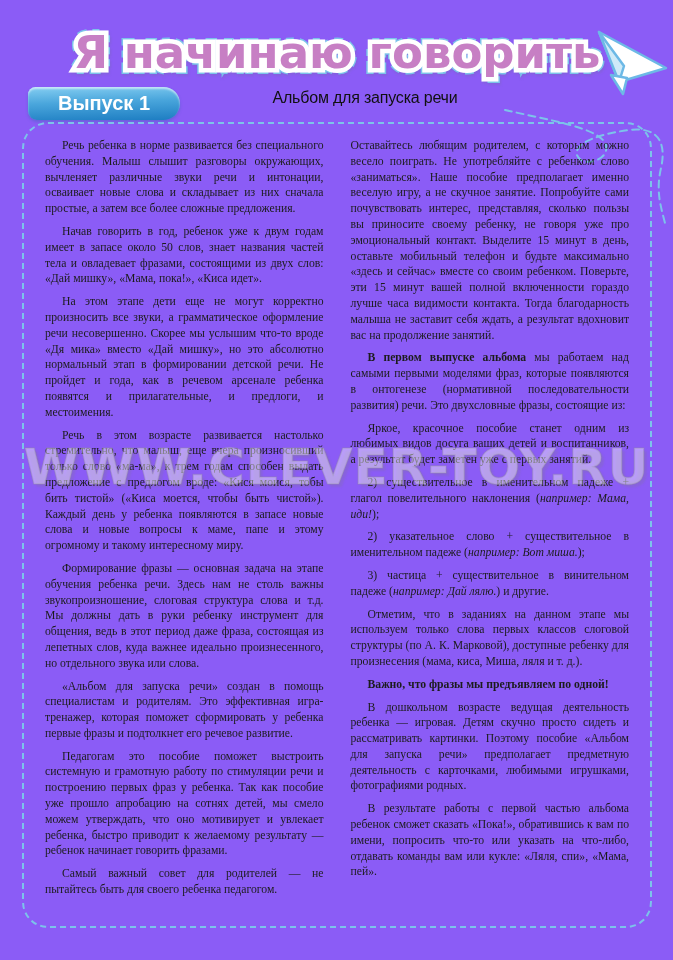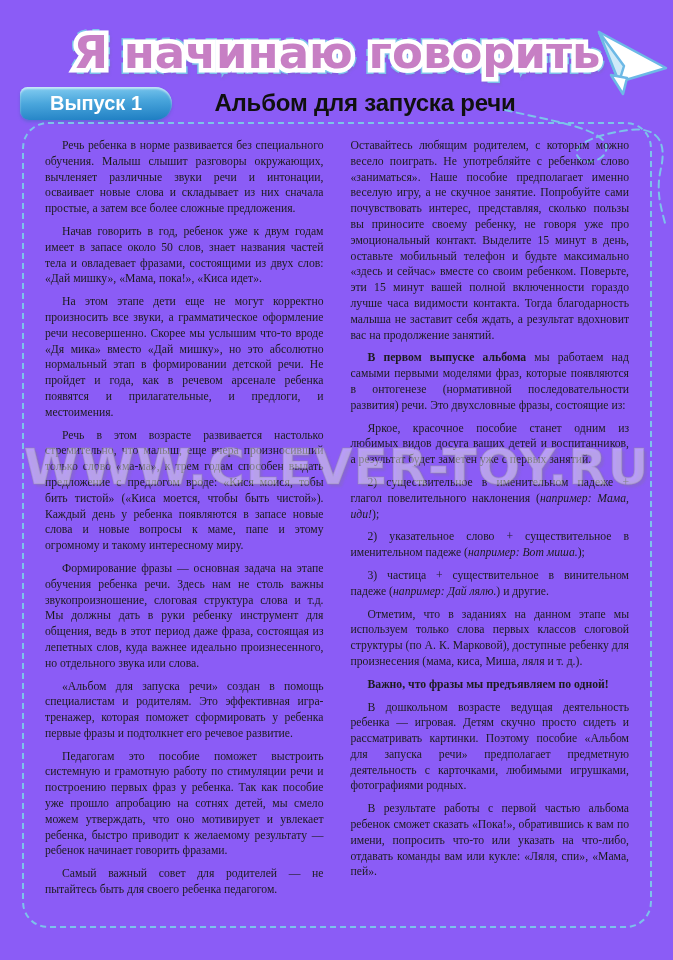--- a/index.html
+++ b/index.html
@@ -7,30 +7,30 @@
     position:relative; width:673px; height:960px; overflow:hidden;
     background:#8b5cf6; font-family:"Liberation Serif", serif;
   }
 
   
   .title-wrap { position:absolute; top:12px; left:0; width:100%; text-align:center; }
   .title-svg { filter: drop-shadow(1px 2px 1px rgba(110,110,150,0.25)); }
 
   .header-row { position:absolute; top:86px; left:0; width:100%; height:38px; }
   .issue-badge {
-    position:absolute; left:20px; top:1px; width:152px; height:33px;
+    position:absolute; left:28px; top:1px; width:152px; height:33px;
     display:flex; align-items:center; justify-content:center;
     color:#ffffff; font-family:"Liberation Sans", sans-serif; font-weight:bold; font-size:20px;
     background:linear-gradient(178deg,#85cef2 0%, #4aa6dc 45%, #1d7dc2 100%);
     border-radius:10px 22px 22px 12px;
     box-shadow: inset 0 2px 2px rgba(255,255,255,0.55), 0 2px 3px rgba(40,110,170,0.35);
   }
   .subtitle {
     position:absolute; left:180px; width:370px; top:3px; text-align:center;
-    font-family:"Liberation Sans", sans-serif; font-weight:bold; font-size:24px;
+    font-family:"Liberation Sans", sans-serif; font-weight:normal; font-size:16px;
     letter-spacing:-0.2px; color:#101010;
   }
 
   .plane-art { position:absolute; top:18px; right:0; width:170px; height:210px; pointer-events:none; }
 
   
   .content-box {
     position:absolute; left:22px; top:122px; width:630px; height:806px;
     box-sizing:border-box; border:2px dashed #7cc3ea; border-radius:26px;
     padding:7px 14px 4px 14px; display:flex; gap:13px; overflow:hidden;

